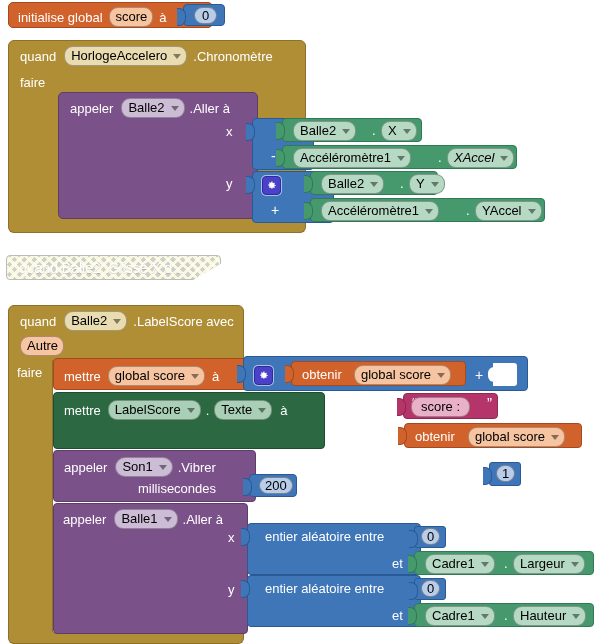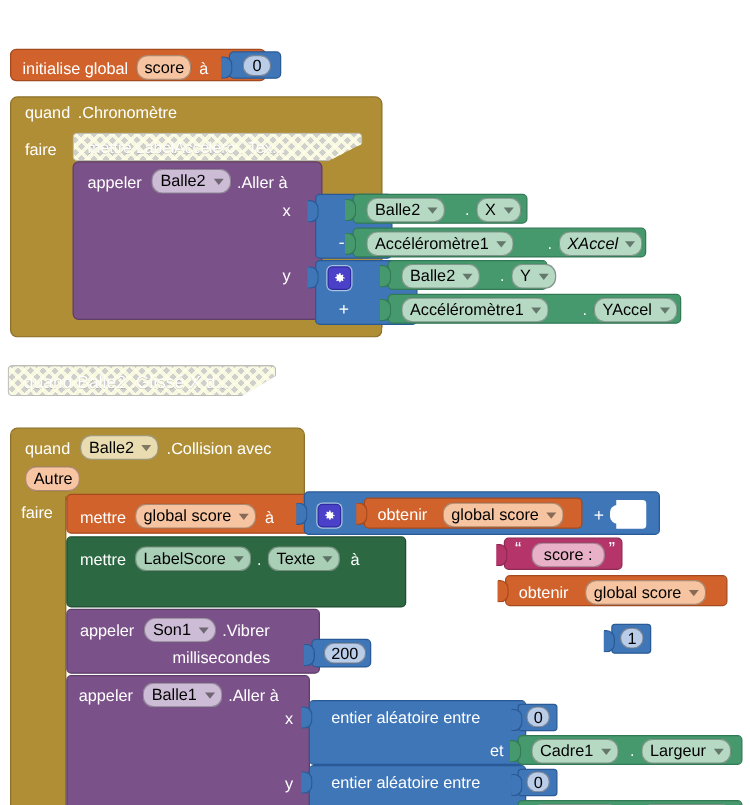--- a/index.html
+++ b/index.html
@@ -1,21 +1,21 @@
 <!DOCTYPE html>
 <html><head>
 <meta charset="utf-8">
 <style>
   html,body{margin:0;padding:0;background:#ffffff;}
   body{
     width:600px;height:644px;position:relative;overflow:hidden;
     font-family:"Liberation Sans",sans-serif;
     -webkit-font-smoothing:antialiased;
   }
-  .canvas{position:absolute;inset:0;margin-top:37px;}
+  .canvas{position:absolute;inset:0;}
 
   
   .blk{position:absolute;box-sizing:border-box;}
   .lbl{color:#ffffff;font-size:13px;line-height:1;white-space:nowrap;}
 
   
   .field{
     display:inline-flex;align-items:center;gap:4px;
     border-radius:9px;padding:1px 5px 2px 6px;
     font-size:13px;color:#000;white-space:nowrap;
@@ -79,29 +79,29 @@
       <span>0</span>
     </span>
   </div>
 
   <div class="blk" style="left:8px;top:40px;width:298px;height:190px;background:#b08e36;border:1px solid #8d7029;border-radius:6px;"></div>
 
   <div class="blk" style="left:8px;top:215px;width:298px;height:18px;background:#b08e36;border:1px solid #8d7029;border-top:none;border-radius:0 0 6px 6px;"></div>
 
   <div class="row" style="left:20px;top:46px;">
     <span class="lbl">quand</span>
+    <span class="field f-gold" style="margin-left:8px;">
+      <span>HorlogeAccelero</span>
+        <i class="caret"></i>
+    </span>
     <span class="lbl" style="margin-left:6px;">.Chronomètre</span>
   </div>
 
   <div class="lbl" style="position:absolute;left:20px;top:76px;">faire</div>
 
-  <div class="blk hatch" style="left:58px;top:69px;width:232px;height:23px;border:1px solid #bdbdb7;border-radius:4px;
-              clip-path:polygon(0 0, 100% 0, 100% 38%, 88% 100%, 0 100%);">
-    <span class="lbl" style="position:absolute;left:11px;top:5px;font-size:12.5px;">mettre  LabelAccelero . Tex...</span>
-  </div>
 
   <div class="blk" style="left:58px;top:92px;width:200px;height:127px;background:#7b5189;border:1px solid #5e3d69;border-radius:5px;"></div>
   <div class="row" style="left:70px;top:98px;">
     <span class="lbl">appeler</span>
     <span class="field f-purple" style="margin-left:8px;">
       <span>Balle2</span>
         <i class="caret"></i>
     </span>
     <span class="lbl" style="margin-left:5px;">.Aller à</span>
   </div>
@@ -186,21 +186,21 @@
   <div class="blk" style="left:8px;top:305px;width:236px;height:58px;background:#b08e36;border:1px solid #8d7029;border-radius:6px 6px 0 0;"></div>
   <div class="blk" style="left:8px;top:360px;width:45px;height:275px;background:#b08e36;border-left:1px solid #8d7029;border-right:1px solid #8d7029;"></div>
   <div class="blk" style="left:8px;top:632px;width:236px;height:12px;background:#b08e36;border:1px solid #8d7029;border-top:none;border-radius:0 0 6px 6px;"></div>
 
   <div class="row" style="left:20px;top:311px;">
     <span class="lbl">quand</span>
     <span class="field f-gold" style="margin-left:8px;">
       <span>Balle2</span>
         <i class="caret"></i>
     </span>
-    <span class="lbl" style="margin-left:6px;">.Collision avec</span>
+    <span class="lbl" style="margin-left:6px;">.LabelScore avec</span>
   </div>
   <span class="field f-orange2" style="position:absolute;left:20px;top:336px;border-radius:9px;">
     <span>Autre</span>
   </span>
 
   <div class="lbl" style="position:absolute;left:17px;top:366px;">faire</div>
 
   <div class="blk" style="left:53px;top:358px;width:196px;height:32px;background:#d1622b;border:1px solid #a44a1e;border-radius:4px;">
     <div class="row" style="left:10px;top:7px;">
       <span class="lbl">mettre</span>
@@ -248,21 +248,21 @@
           <i class="caret"></i>
       </span>
       <span class="lbl" style="margin-left:8px;">à</span>
     </div>
   </div>
 
 
   <div class="blk" style="left:403px;top:393px;width:95px;height:26px;background:#b5356a;border:1px solid #8d2953;border-radius:4px;">
     <div class="plug" style="left:-7px;top:4px;background:#b5356a;border:1px solid #8d2953;border-left:none;"></div>
     <span class="lbl" style="position:absolute;left:8px;top:1px;font-size:15px;">“</span>
-    <span class="field f-pink" style="position:absolute;left:21px;top:3px;padding:1px 9px 2px;">
+    <span class="field f-pink" style="position:absolute;left:7px;top:3px;padding:1px 9px 2px;">
       <span>score :</span>
     </span>
     <span class="lbl" style="position:absolute;left:83px;top:1px;font-size:15px;">”</span>
   </div>
 
   <div class="blk" style="left:404px;top:423px;width:178px;height:25px;background:#d1622b;border:1px solid #a44a1e;border-radius:4px;">
     <div class="plug" style="left:-7px;top:3px;background:#d1622b;border:1px solid #a44a1e;border-left:none;"></div>
     <span class="lbl" style="position:absolute;left:10px;top:6px;">obtenir</span>
     <span class="field f-orange" style="position:absolute;left:63px;top:3px;">
       <span>global score</span>

